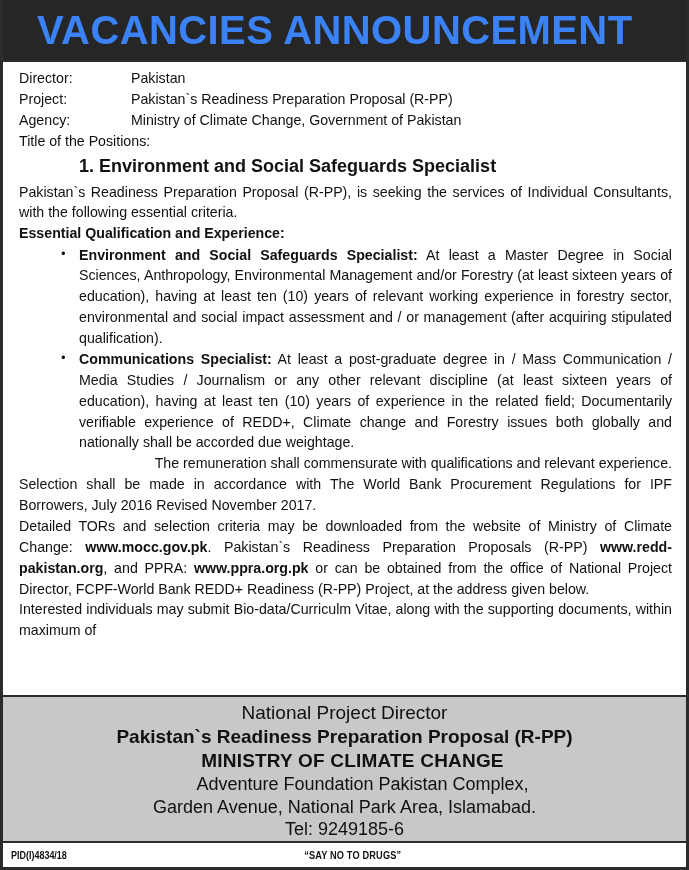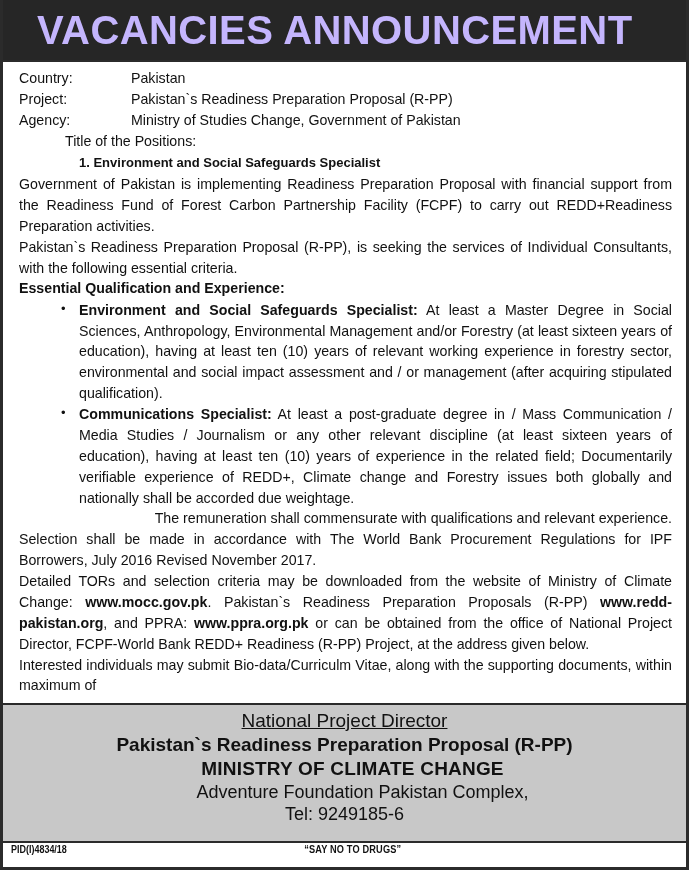--- a/index.html
+++ b/index.html
@@ -30,21 +30,21 @@
   .header-band {
     background: #262626;
     height: 62px;
     flex: 0 0 62px;
     display: flex;
     align-items: center;
     padding-left: 34px;
     border-bottom: 2px solid #2b2b2b;
   }
   .header-title {
-    color: #c4b5fd;
+    color: #3b82f6;
     font-size: 40px;
     font-weight: bold;
     letter-spacing: 0.4px;
     line-height: 1;
     white-space: nowrap;
   }
 
   
   .body-area {
     flex: 1 1 auto;
@@ -57,30 +57,30 @@
   .kv-table { width: 100%; border-collapse: collapse; }
   .kv-table td {
     padding: 0;
     vertical-align: top;
     font-size: 14.2px;
     line-height: 1.47;
     white-space: nowrap;
   }
   .kv-label { width: 112px; }
 
-  .subhead { font-size: 14.2px; line-height: 1.47; margin-left: 46px; }
+  .subhead { font-size: 14.2px; line-height: 1.47; }
 
   .positions {
     margin: 1px 0 2px 0;
     padding: 0;
     list-style: none;
   }
   .positions li {
     font-weight: bold;
-    font-size: 13px;
+    font-size: 18px;
     line-height: 1.5;
     padding-left: 60px;
   }
 
   p.para {
     margin: 0;
     text-align: justify;
     text-justify: inter-word;
     font-size: 14.2px;
     line-height: 1.47;
@@ -120,34 +120,34 @@
 
   
   .gray-footer {
     background: #c8c8c8;
     border-top: 2px solid #2b2b2b;
     flex: 0 0 138px;
     text-align: center;
     padding-top: 4px;
   }
   .gf-line { line-height: 1.26; }
-  .gf-1 { font-size: 19px; text-decoration: underline; }
+  .gf-1 { font-size: 19px; }
   .gf-2 { font-size: 19px; font-weight: bold; }
   .gf-3 { font-size: 19px; font-weight: bold; letter-spacing: 0.2px; padding-left: 16px; }
   .gf-4 { font-size: 18px; padding-left: 36px; }
   .gf-5 { font-size: 18px; }
   .gf-6 { font-size: 18px; }
 
   
   .bottom-bar {
     flex: 0 0 26px;
     background: #ffffff;
     border-top: 2px solid #2b2b2b;
     display: flex;
-    align-items: flex-start;
+    align-items: center;
     position: relative;
     padding: 0 8px;
   }
   .pid {
     font-size: 11.5px;
     font-weight: bold;
     font-family: "Liberation Sans Narrow", "Liberation Sans", sans-serif;
     transform: scaleX(0.78);
     transform-origin: left center;
     white-space: nowrap;
@@ -173,41 +173,40 @@
 
   <div class="header-band">
     <div class="header-title">VACANCIES ANNOUNCEMENT</div>
   </div>
 
   <div class="body-area">
 
     <table class="kv-table">
       <tbody>
           <tr>
-        <td class="kv-label">Country:</td>
+        <td class="kv-label">Director:</td>
         <td>Pakistan</td>
       </tr>
       <tr>
         <td class="kv-label">Project:</td>
         <td>Pakistan`s Readiness Preparation Proposal (R-PP)</td>
       </tr>
       <tr>
         <td class="kv-label">Agency:</td>
-        <td>Ministry of Studies Change, Government of Pakistan</td>
+        <td>Ministry of Climate Change, Government of Pakistan</td>
       </tr>
     </tbody>
       </table>
 
     <div class="subhead">Title of the Positions:</div>
 
     <ul class="positions">
       <li>1. Environment and Social Safeguards Specialist</li>
     </ul>
 
-    <p class="para">Government of Pakistan is implementing Readiness Preparation Proposal with financial support from the Readiness Fund of Forest Carbon Partnership Facility (FCPF) to carry out REDD+Readiness Preparation activities.</p>
 
     <p class="para">Pakistan`s Readiness Preparation Proposal (R-PP), is seeking the services of Individual Consultants, with the following essential criteria.</p>
 
     <p class="crit-head">Essential Qualification and Experience:</p>
 
     <ul class="criteria">
       <li>
         <span class="bold">Environment and Social Safeguards Specialist:</span><span> At least a Master Degree in Social Sciences, Anthropology, Environmental Management and/or Forestry (at least sixteen years of education), having at least ten (10) years of relevant working experience in forestry sector, environmental and social impact assessment and / or management (after acquiring stipulated qualification).</span>
       </li>
       <li>
@@ -223,20 +222,21 @@
 
     <p class="para"><span>Interested individuals may submit Bio-data/Curriculm Vitae, along with the supporting documents, within maximum of </span></p>
 
   </div>
 
   <div class="gray-footer">
     <div class="gf-line gf-1">National Project Director</div>
     <div class="gf-line gf-2">Pakistan`s Readiness Preparation Proposal (R-PP)</div>
     <div class="gf-line gf-3">MINISTRY OF CLIMATE CHANGE</div>
     <div class="gf-line gf-4">Adventure Foundation Pakistan Complex,</div>
+    <div class="gf-line gf-5">Garden Avenue, National Park Area, Islamabad.</div>
     <div class="gf-line gf-6">Tel: 9249185-6</div>
   </div>
 
   <div class="bottom-bar">
     <div class="pid">PID(I)4834/18</div>
     <div class="slogan"><span>“SAY NO TO DRUGS”</span></div>
   </div>
 
 </div>
 

